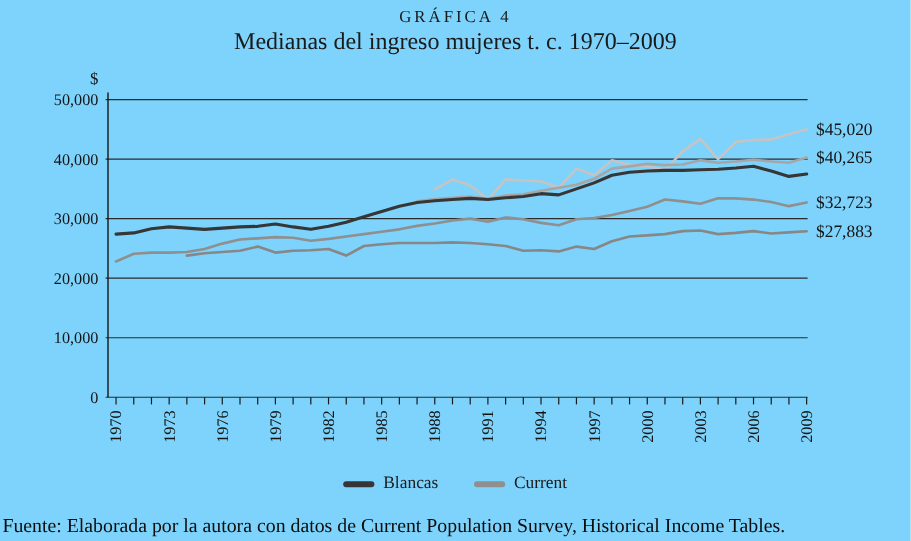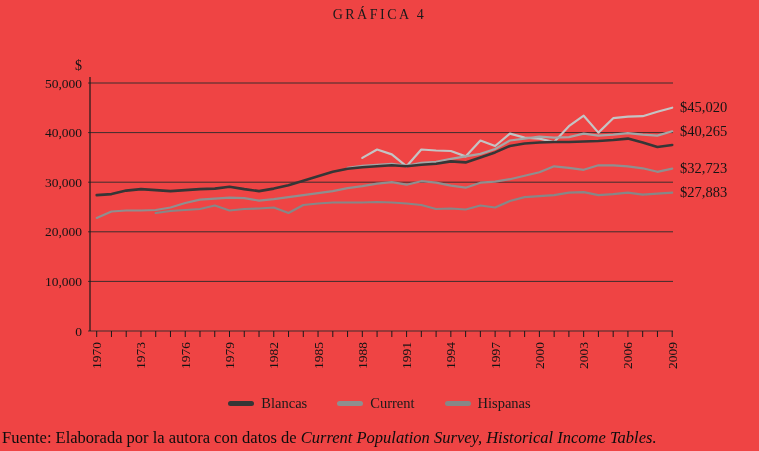--- a/index.html
+++ b/index.html
@@ -1,17 +1,17 @@
 <!DOCTYPE html>
 <html><head>
 <meta charset="utf-8">
 <style>
   html,body{margin:0;padding:0;background:#fff;}
   .page{
-    position:relative;width:759px;height:451px;background:#ef4444;overflow:hidden;
+    position:relative;width:759px;height:451px;background:#7dd3fc;overflow:hidden;
     font-family:"Liberation Serif","DejaVu Serif",serif;color:#111;
   }
   .kicker{
     text-align:center;padding-top:7px;font-size:14px;letter-spacing:2.5px;
     font-variant:small-caps;color:#1a1a1a;
   }
   .chart-title{
     text-align:center;font-size:20px;color:#1a1a1a;margin-top:1px;
   }
   .chart-region{position:absolute;left:0;top:55px;width:759px;height:330px;}
@@ -20,28 +20,29 @@
     position:absolute;left:0;top:391px;width:759px;height:24px;
     display:flex;justify-content:center;align-items:center;gap:30px;
   }
   .legend-item{display:flex;align-items:center;gap:7px;}
   .legend-swatch{width:26px;height:5px;border-radius:3px;background:#888;}
   .legend-label{font-size:14.5px;color:#1a1a1a;white-space:nowrap;}
   .footer{
     position:absolute;left:2px;top:428px;width:757px;font-size:16.5px;color:#0d0d0d;
     white-space:nowrap;
   }
-  .footer .it{font-style:italic;}
+  .footer .it{}
 </style>
 </head>
 <body>
 
 <div class="page">
 
   <div class="kicker">GRÁFICA 4</div>
+  <div class="chart-title">Medianas del ingreso mujeres t. c. 1970–2009</div>
 
   <div class="chart-region">
     <svg id="plot" width="759" height="330" viewBox="0 0 759 330">
         <line x1="88" x2="673" y1="276" y2="276" stroke="#2a2a2a" stroke-width="0.9"></line>
         <text x="82" y="280.5" text-anchor="end" font-size="13.5">0</text>
         <line x1="88" x2="673" y1="226.4" y2="226.4" stroke="#2a2a2a" stroke-width="0.9"></line>
         <text x="82" y="230.9" text-anchor="end" font-size="13.5">10,000</text>
         <line x1="88" x2="673" y1="176.8" y2="176.8" stroke="#2a2a2a" stroke-width="0.9"></line>
         <text x="82" y="181.3" text-anchor="end" font-size="13.5">20,000</text>
         <line x1="88" x2="673" y1="127.19999999999999" y2="127.19999999999999" stroke="#2a2a2a" stroke-width="0.9"></line>
@@ -120,23 +121,19 @@
 
   <div class="legend">
     <div class="legend-item">
       <span class="legend-swatch" style="background: rgb(54, 54, 54);"></span>
       <span class="legend-label">Blancas</span>
     </div>
     <div class="legend-item">
       <span class="legend-swatch" style="background: rgb(143, 143, 143);"></span>
       <span class="legend-label">Current</span>
     </div>
-    <div class="legend-item">
-      <span class="legend-swatch" style="background: rgb(135, 135, 135);"></span>
-      <span class="legend-label">Hispanas</span>
-    </div>
   </div>
 
   <div class="footer">
     <span>Fuente: Elaborada por la autora con datos de </span><span class="it">Current Population Survey, Historical Income Tables.</span>
   </div>
 
 </div>
 
 </body></html>

